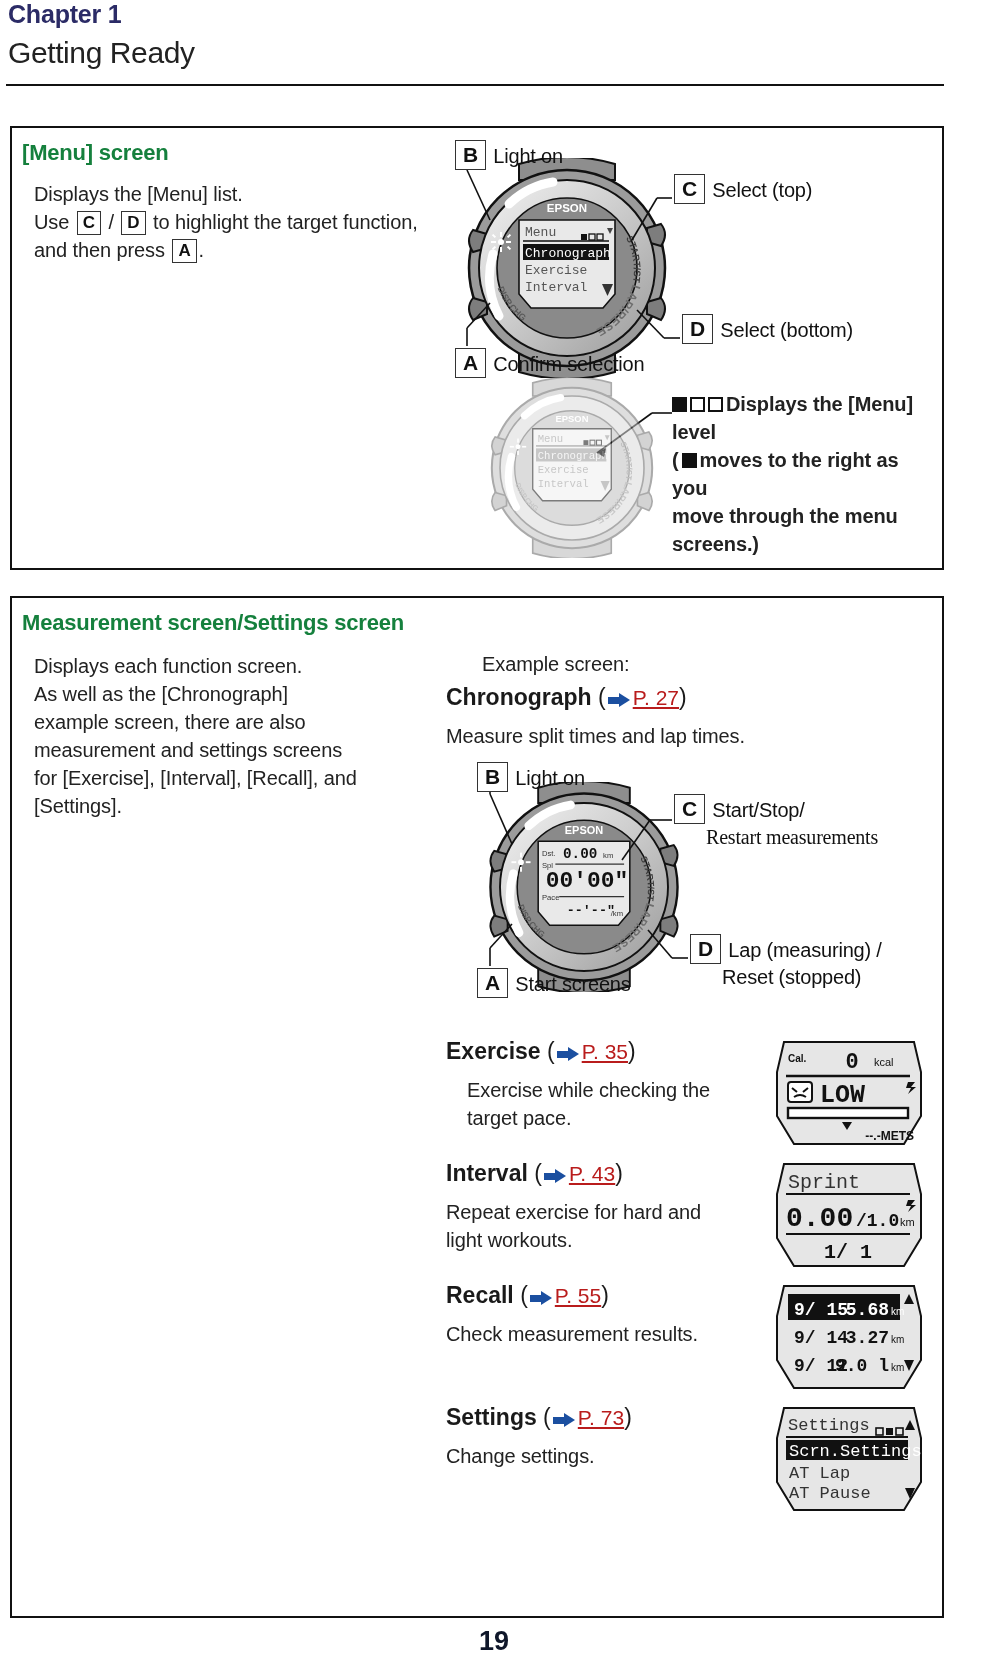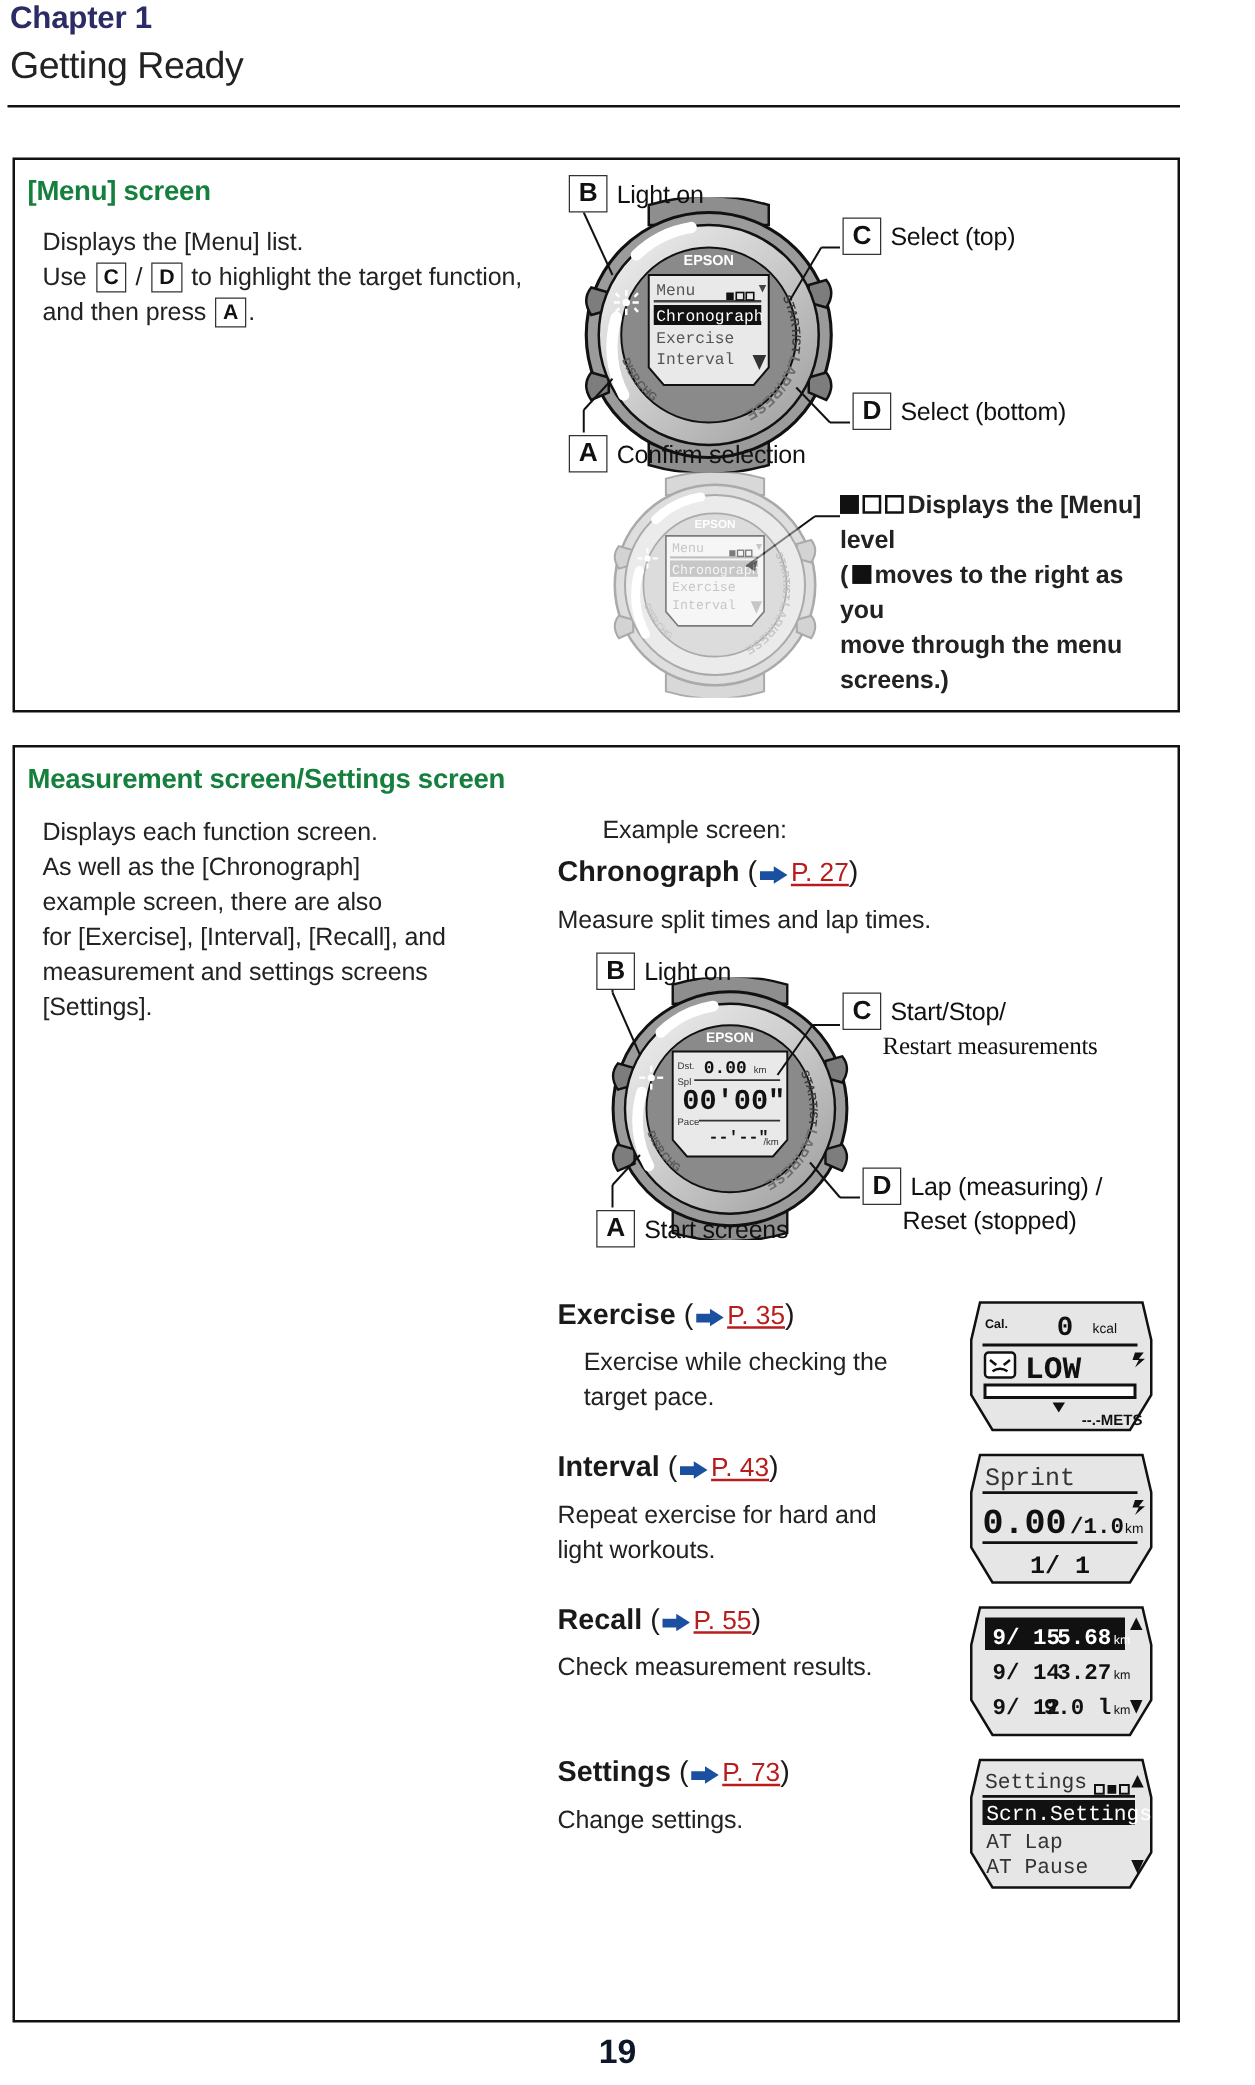--- a/index.html
+++ b/index.html
@@ -279,22 +279,22 @@
   </div>
 
   <div class="box" id="box-meas">
 
     <div style="position:absolute;left:10px;top:12px;" class="sec-title-bold">Measurement screen/Settings screen</div>
 
     <div style="position:absolute;left:22px;top:54px;width:400px;" class="body-txt">
       <div>Displays each function screen.</div>
       <div>As well as the [Chronograph]</div>
       <div>example screen, there are also</div>
+      <div>measurement and settings screens</div>
       <div>for [Exercise], [Interval], [Recall], and</div>
-      <div>measurement and settings screens</div>
       <div>[Settings].</div>
     </div>
 
     <div style="position:absolute;left:434px;top:52px;margin-left:36px;" class="body-txt">Example screen:</div>
 
     <div style="position:absolute;left:434px;top:86px;">
       <span style="font-size:23px;font-weight:bold;">Chronograph</span><span style="font-size:23px;">&nbsp;(</span><span class="arrow-blue"></span><span class="plink" style="font-size:21px;">P. 27</span><span style="font-size:23px;">)</span>
     </div>
 
     <div style="position:absolute;left:434px;top:124px;" class="body-txt">Measure split times and lap times.</div>

